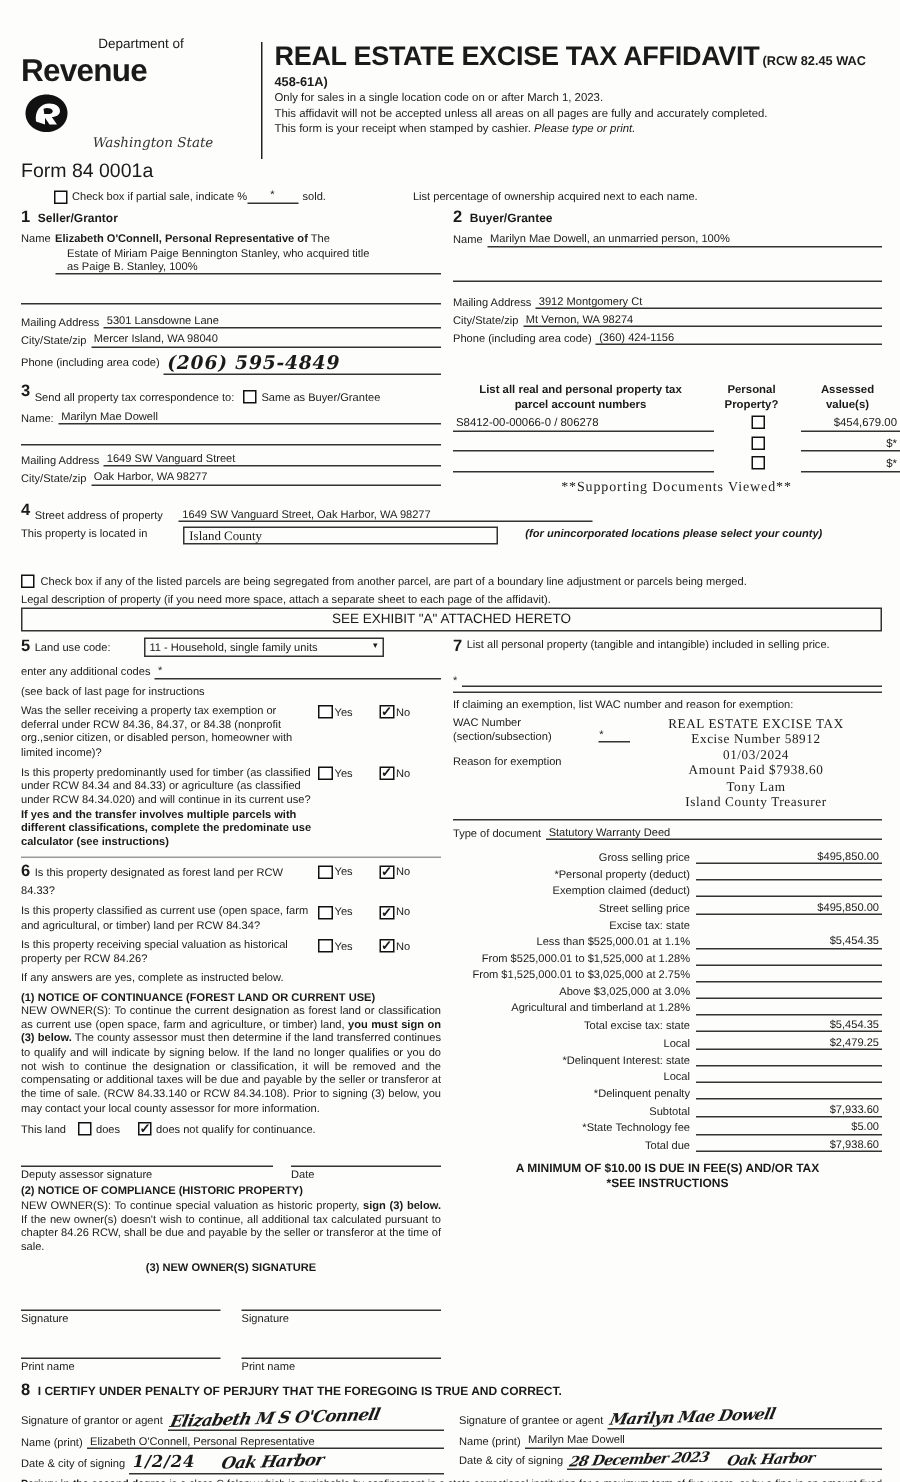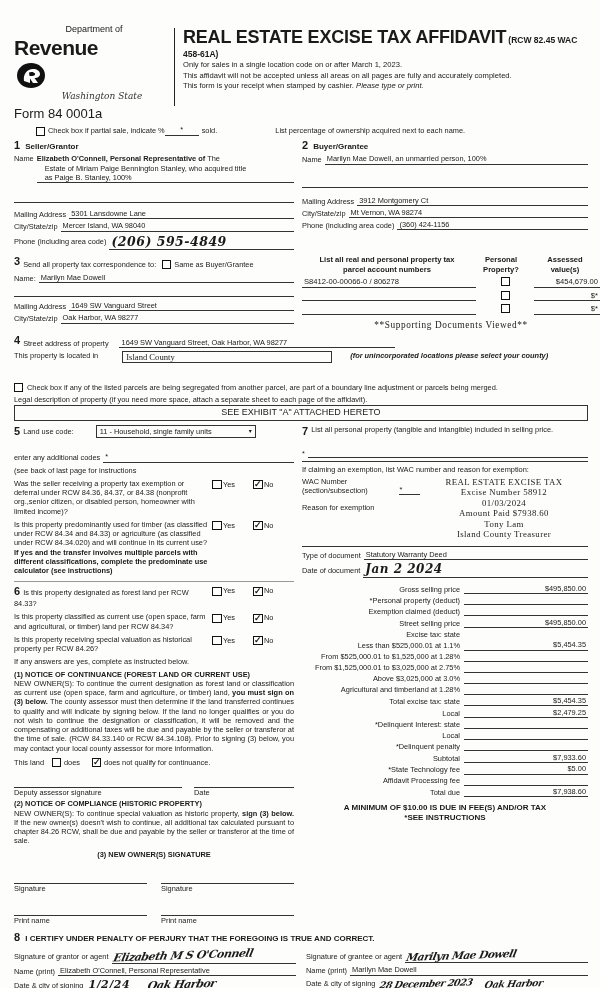--- a/index.html
+++ b/index.html
@@ -232,21 +232,21 @@
 
       <div>
         <div style="display:flex;align-items:center;">
           <span class="secnum">5</span>
           <span>Land use code:</span>
           <span class="lubox" style="margin-left:22px;">
             <span>11 - Household, single family units</span>
               <span style="font-size:6px;">▾</span>
           </span>
         </div>
-        <div class="fld" style="margin-top:14px;">
+        <div class="fld" style="margin-top:4px;">
           <span class="lbl">enter any additional codes</span>
           <span class="in"><span>*</span></span>
         </div>
         <div style="margin-top:3px;">(see back of last page for instructions</div>
         <div class="q">
           <span class="qtext">Was the seller receiving a property tax exemption or deferral under RCW 84.36, 84.37, or 84.38 (nonprofit org.,senior citizen, or disabled person, homeowner with limited income)?</span>
           <span class="yn">
             <span class="grp">
                 <span class="cb"></span>
                 <span>Yes</span>
@@ -389,24 +389,20 @@
             <div>Amount Paid $7938.60</div>
             <div>Tony Lam</div>
             <div>Island County Treasurer</div>
           </div>
         </div>
         <div class="hr" style="margin-top:6px;"></div>
         <div class="fld">
           <span class="lbl">Type of document</span>
           <span class="in"><span>Statutory Warranty Deed</span></span>
         </div>
-        <div class="fld" style="align-items:center;">
-          <span class="lbl">Date of document</span>
-          <span class="in"><span class="hand" style="font-size:12px;">Jan 2 2024</span></span>
-        </div>
       </div>
 
       <div style="margin-top:6px;">
         <div class="trow">
             <span class="tlbl">Gross selling price</span>
             <span class="tval"><span>$495,850.00</span></span>
           </div>
         <div class="trow">
             <span class="tlbl">*Personal property (deduct)</span>
             <span class="tval"><span></span></span>
@@ -463,24 +459,20 @@
             <span class="tlbl">*Delinquent penalty</span>
             <span class="tval"><span></span></span>
           </div>
         <div class="trow">
             <span class="tlbl">Subtotal</span>
             <span class="tval"><span>$7,933.60</span></span>
           </div>
         <div class="trow">
             <span class="tlbl">*State Technology fee</span>
             <span class="tval"><span>$5.00</span></span>
-          </div>
-        <div class="trow">
-            <span class="tlbl">Affidavit Processing fee</span>
-            <span class="tval"><span></span></span>
           </div>
         <div class="trow">
             <span class="tlbl">Total due</span>
             <span class="tval"><span>$7,938.60</span></span>
           </div>
         <div class="b" style="text-align:center;margin-top:6px;font-size:8px;">A MINIMUM OF $10.00 IS DUE IN FEE(S) AND/OR TAX</div>
         <div class="b" style="text-align:center;font-size:8px;">*SEE INSTRUCTIONS</div>
       </div>
     </div>
   </div>

